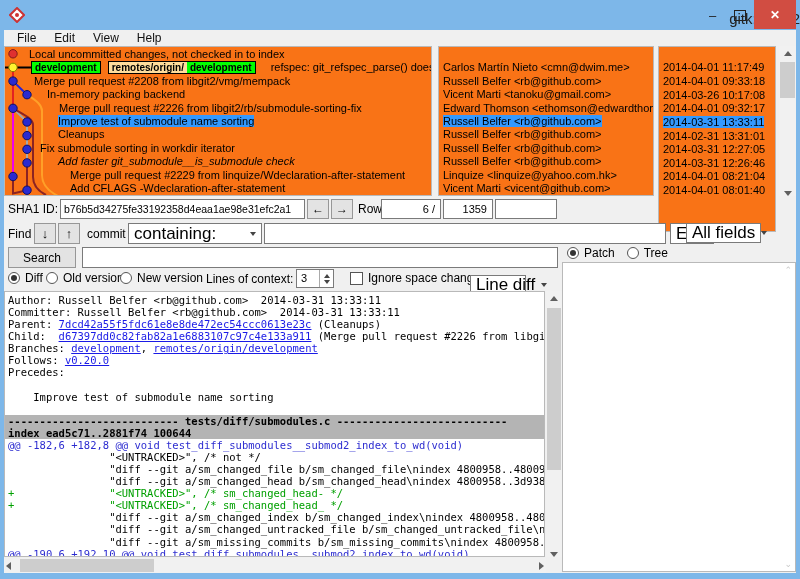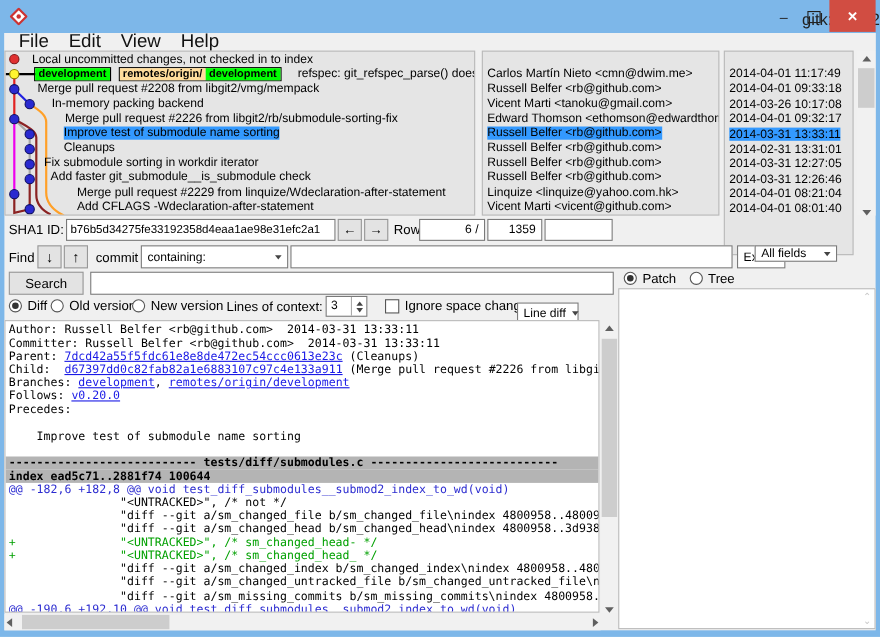--- a/index.html
+++ b/index.html
@@ -13,24 +13,24 @@
   .t-btn{top:0;height:30px;display:flex;align-items:center;justify-content:center;
          color:#222;font-size:13px;}
   .t-min{left:699px;width:27px;}
   .t-max{left:726px;width:27px;}
   .t-max .maxbox{width:10px;height:9px;border:1px solid #222;}
   .t-close{left:754px;width:42px;height:29px;background:var(--close);color:#fff;
            font-size:12px;font-weight:bold;}
   .app{left:4px;top:30px;width:792px;height:543px;background:#f0f0f0;}
   
   .menubar{left:4px;top:30px;width:792px;height:16px;display:flex;align-items:center;
-           padding-left:4px;font-size:17px;background:#f0f0f0;}
+           padding-left:4px;font-size:12px;background:#f0f0f0;}
   .menuitem{padding:0 9px;color:#111;}
   
-  .pane{background:#e5e5e5;border:1px solid #b9b9b9;overflow:hidden;}
+  .pane{background:#f97316;border:1px solid #b9b9b9;overflow:hidden;}
   .cpane{left:4px;top:46px;width:428px;height:150px;}
   .apane{left:438px;top:46px;width:216px;height:150px;}
   .dpane{left:658px;top:46px;width:118px;height:186px;}
   .rows{position:absolute;left:0;top:0;right:0;bottom:0;display:flex;flex-direction:column;z-index:1;}
   .lrow{height:13.636px;display:flex;align-items:center;font-size:11px;
         white-space:nowrap;overflow:hidden;color:#000;}
   .apane .lrow,.dpane .lrow{padding-left:4px;}
   .selbg{background:var(--sel);}
   .graphsvg{position:absolute;left:0;top:0;z-index:0;}
   .g-red{stroke:var(--g-red)} .g-magenta{stroke:var(--g-magenta)} .g-blue{stroke:var(--g-blue)}
@@ -52,21 +52,21 @@
   .sb-tri-r{width:0;height:0;border-top:4px solid transparent;border-bottom:4px solid transparent;
             border-left:5px solid #606060;margin:4px auto 0;}
   .sb-thumb{position:absolute;background:#cdcdcd;}
   
   .lbl{font-size:12px;color:#000;white-space:nowrap;}
   .entry{background:#fff;border:1px solid #7a7a7a;font-size:11px;padding:0 3px;
          display:flex;align-items:center;overflow:hidden;white-space:nowrap;}
   .entry.ralign{justify-content:flex-end;padding-right:5px;}
   .btn{background:#e3e3e3;border:1px solid #979797;display:flex;align-items:center;
        justify-content:center;font-size:12px;color:#000;}
-  .combo{background:#fff;border:1px solid #7a7a7a;font-size:11px;display:flex;
+  .combo{background:#fff;border:1px solid #7a7a7a;font-size:17px;display:flex;
          align-items:center;justify-content:space-between;padding:0 5px;white-space:nowrap;}
   .carrow{width:0;height:0;border-left:3.5px solid transparent;border-right:3.5px solid transparent;
           border-top:4px solid #444;margin-left:6px;flex:none;}
   .radio{width:12px;height:12px;border:1px solid #555;border-radius:50%;background:#fff;
          display:inline-block;box-sizing:border-box;position:relative;margin-right:5px;flex:none;}
   .radio.on::after{content:"";position:absolute;left:2px;top:2px;right:2px;bottom:2px;
                    background:#333;border-radius:50%;}
   .check{width:13px;height:13px;border:1px solid #555;background:#fff;display:inline-block;
          box-sizing:border-box;flex:none;}
   .ctl-group{display:flex;align-items:center;font-size:12px;color:#000;white-space:nowrap;}
@@ -168,21 +168,21 @@
       </div>
       <div class="lrow" style="padding-left: 53px;">
         <span class="selbg">Improve test of submodule name sorting</span>
       </div>
       <div class="lrow" style="padding-left: 53px;">
         <span>Cleanups</span>
       </div>
       <div class="lrow" style="padding-left: 35px;">
         <span>Fix submodule sorting in workdir iterator</span>
       </div>
-      <div class="lrow" style="padding-left: 41px;">
+      <div class="lrow" style="padding-left: 53px; font-style: italic;">
         <span>Add faster git_submodule__is_submodule check</span>
       </div>
       <div class="lrow" style="padding-left: 65px;">
         <span>Merge pull request #2229 from linquize/Wdeclaration-after-statement</span>
       </div>
       <div class="lrow" style="padding-left: 65px;">
         <span>Add CFLAGS -Wdeclaration-after-statement</span>
       </div>
     </div>
 </div>
@@ -280,21 +280,21 @@
 <div class="abs lbl" style="left:87px;top:227px">commit</div>
 <div class="abs combo" style="left:128px;top:223px;width:134px;height:21px">
   <span>containing:</span>
   <span class="carrow"></span>
 </div>
 <div class="abs entry" style="left:264px;top:223px;width:402px;height:21px"></div>
 <div class="abs combo" style="left:670px;top:223px;width:44px;height:21px">
   <span>Exact</span>
   <span class="carrow"></span>
 </div>
-<div class="abs combo" style="left:686px;top:223px;width:75px;height:15px">
+<div class="abs combo" style="left:686px;top:223px;width:75px;height:20px">
   <span>All fields</span>
   <span class="carrow"></span>
 </div>
 
 <div class="abs btn" style="left:8px;top:247px;width:68px;height:21px">Search</div>
 <div class="abs entry" style="left:82px;top:247px;width:476px;height:21px"></div>
 <div class="abs ctl-group" style="left:567px;top:246px;gap:12px">
   <span class="ctl-group">
       <span class="radio on"></span>
       <span>Patch</span>

